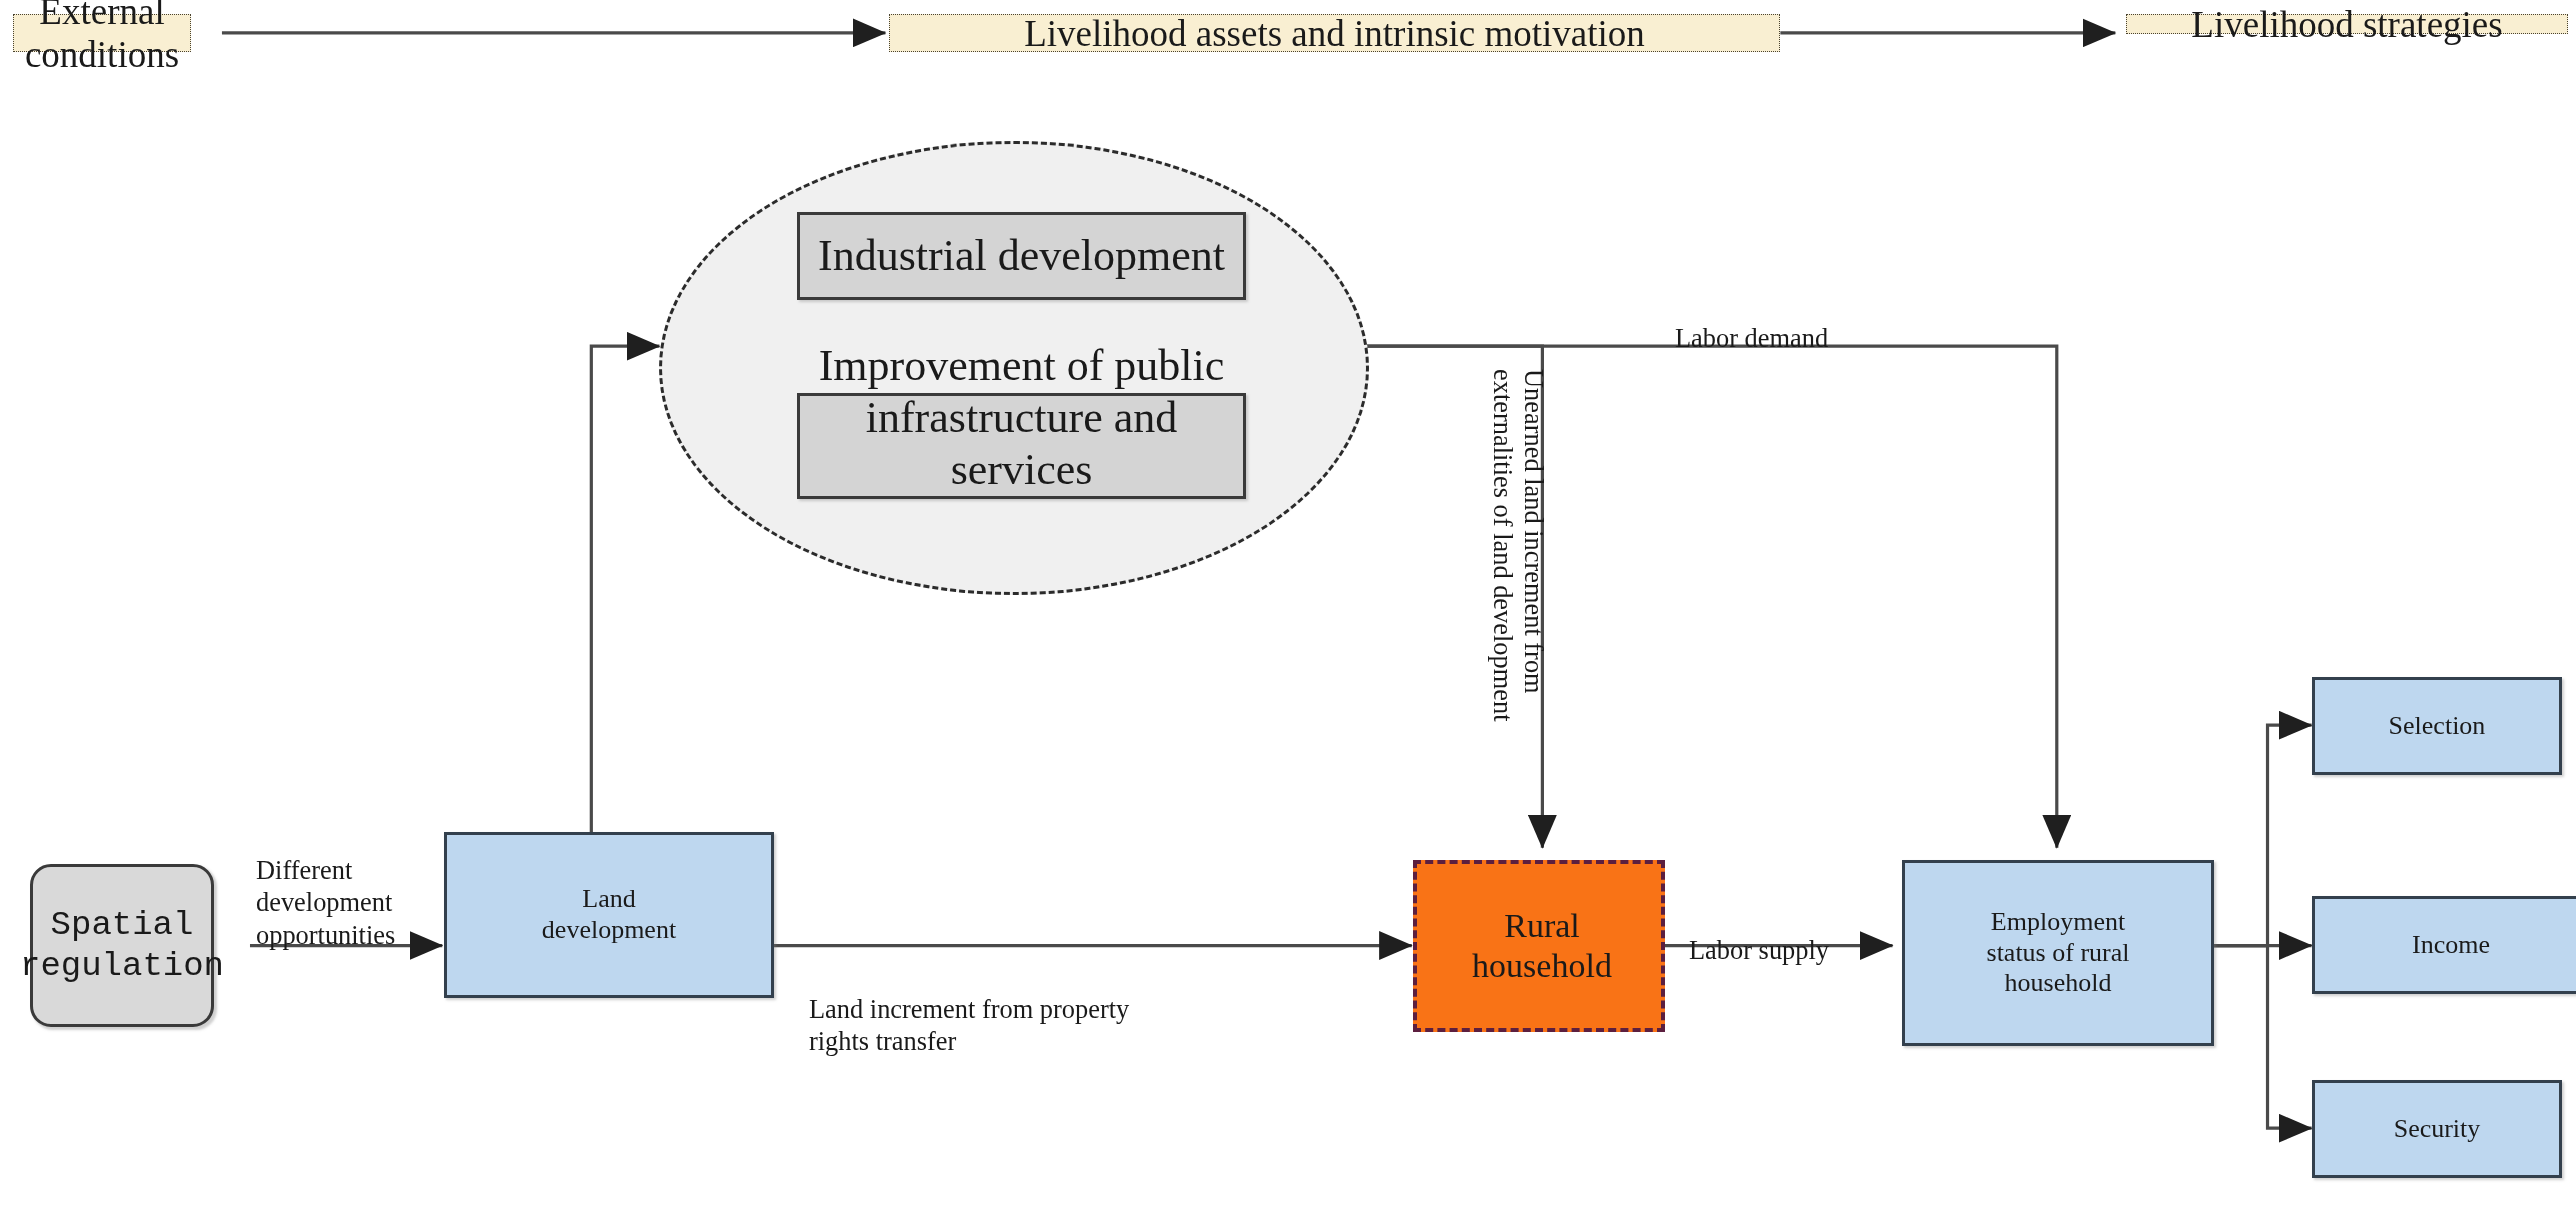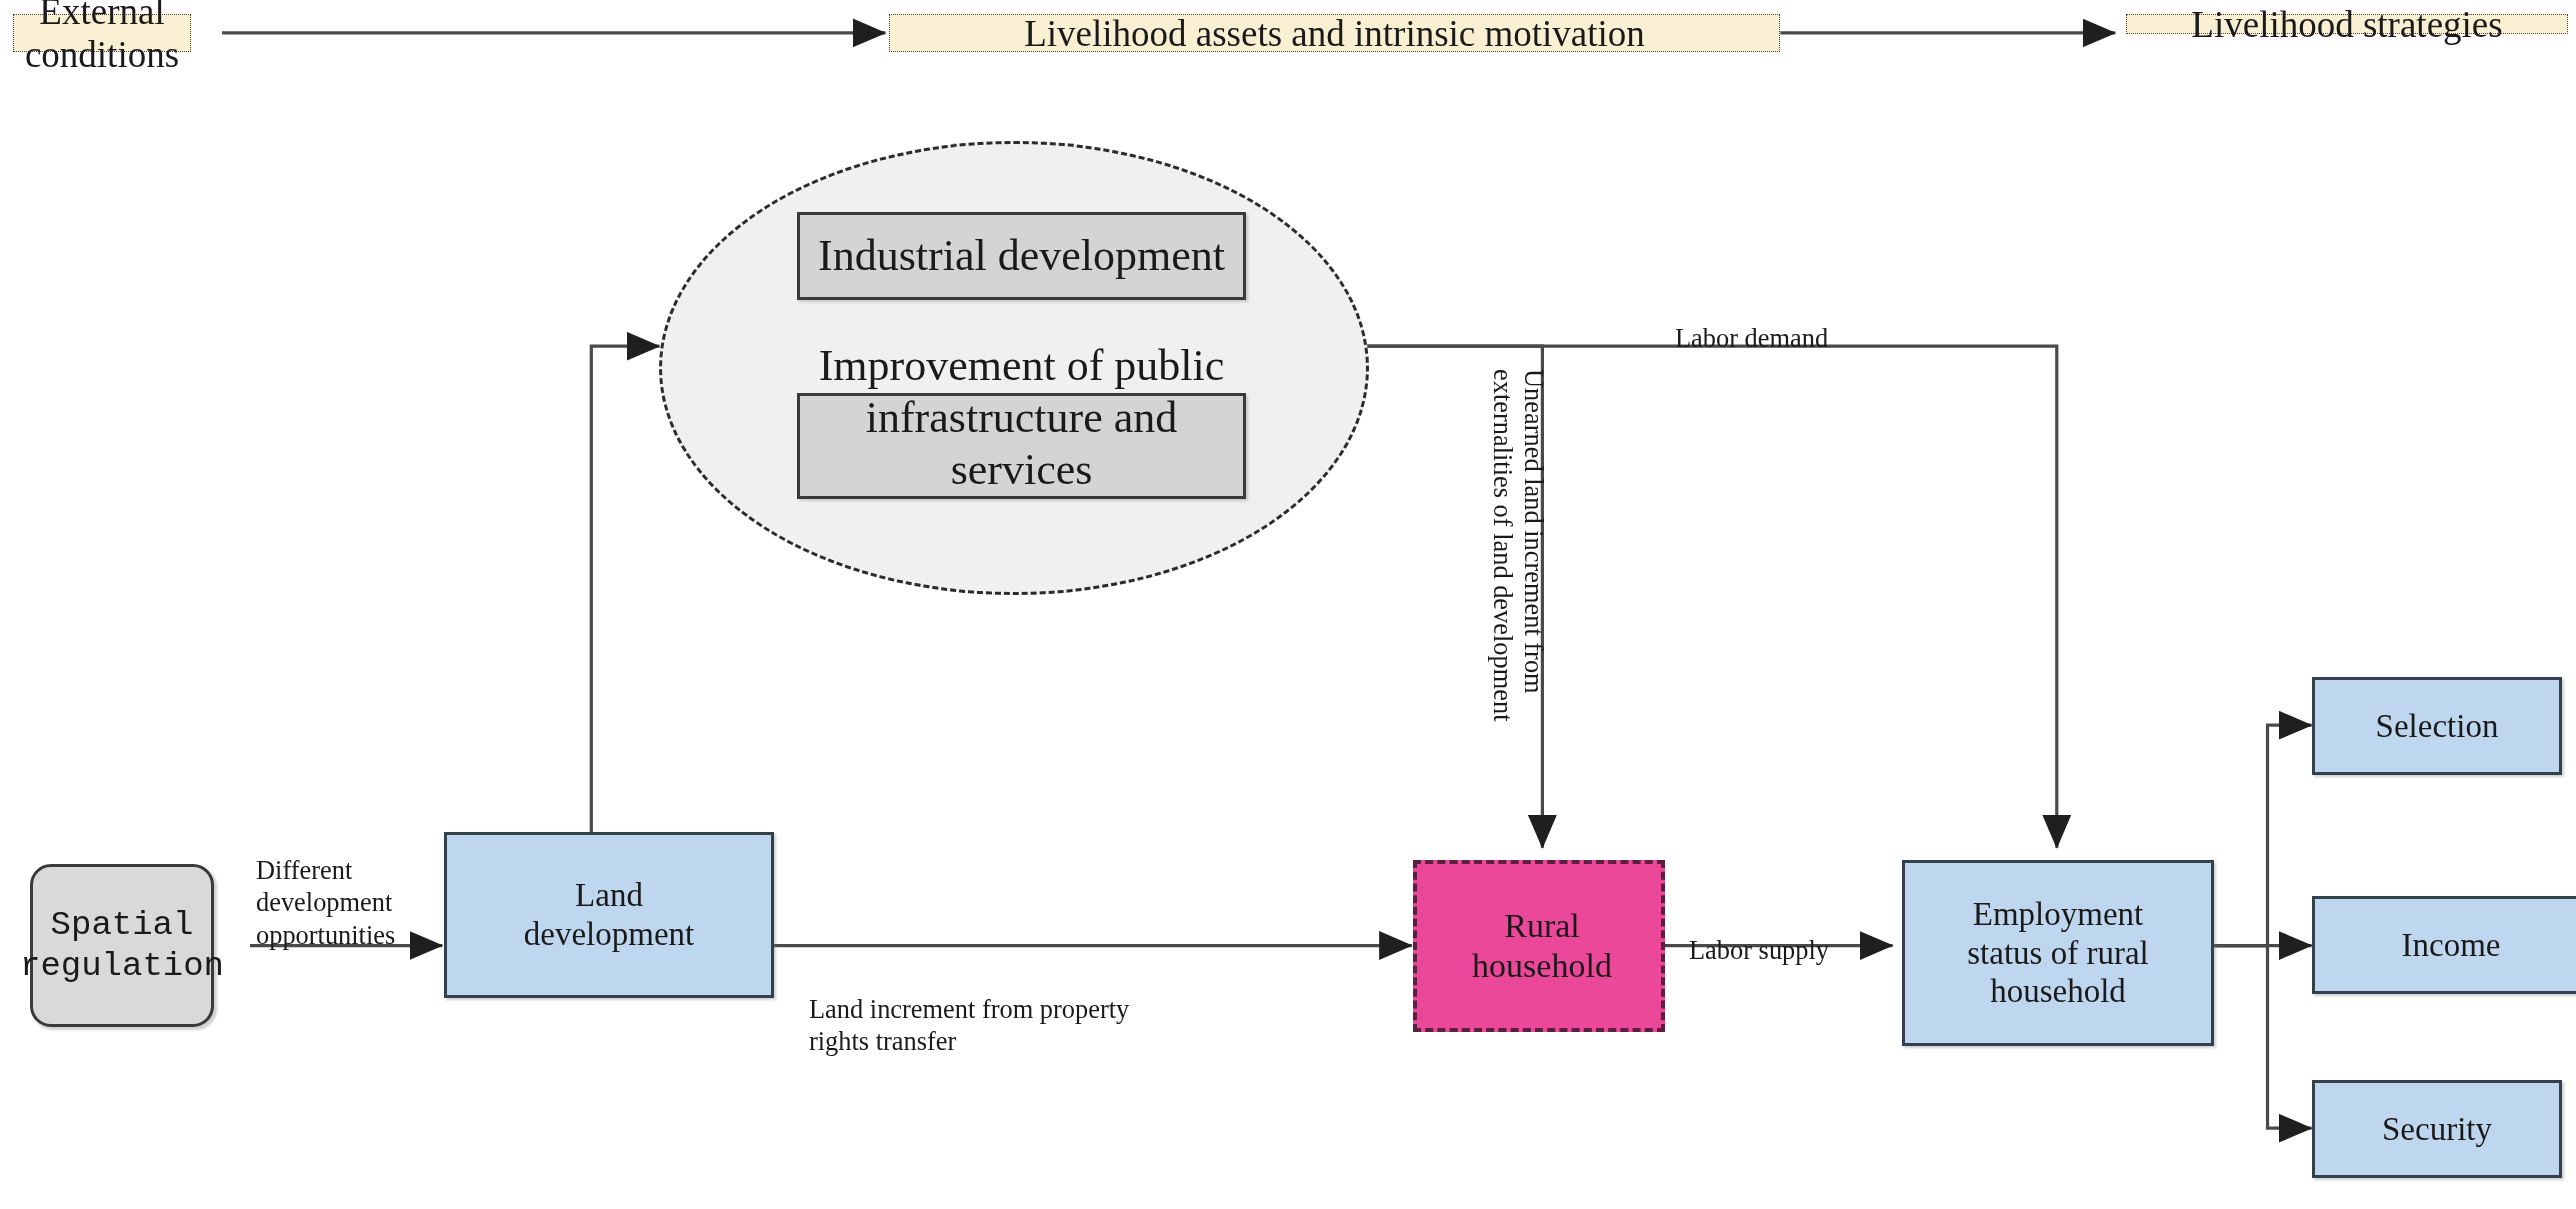--- a/index.html
+++ b/index.html
@@ -38,38 +38,38 @@
   }
   .banner {
     background: #f9efd2;
     border: 1.6px dotted #4a4330;
     font-size: 37px;
     color: #1a1a1a;
   }
   .bluebox {
     background: #bed7ef;
     border: 3.2px solid #33404d;
-    font-size: 33px;
+    font-size: 26px;
     box-shadow: 2.4px 2.4px 2.4px rgba(120,120,120,0.35);
   }
   .greybox-round {
     background: #d9d9d9;
     border: 3.2px solid #3a3a3a;
     border-radius: 21px;
     font-size: 34px;
     box-shadow: 2.4px 2.4px 2.4px rgba(120,120,120,0.35);
   }
   .greybox-inner {
     background: #d4d4d4;
     border: 3.2px solid #3a3a3a;
     font-size: 44px;
     box-shadow: 2.4px 2.4px 2.4px rgba(130,130,130,0.35);
   }
   .pinkbox {
-    background: #ec4899;
+    background: #f97316;
     border: 4px dashed #5c1f3f;
     font-size: 34px;
     padding-left: 6px;
   }
   .ellipse {
     position: absolute;
     box-sizing: border-box;
     background: #f0f0f0;
     border: 3.2px dashed #2b2b2b;
     border-radius: 50%;

